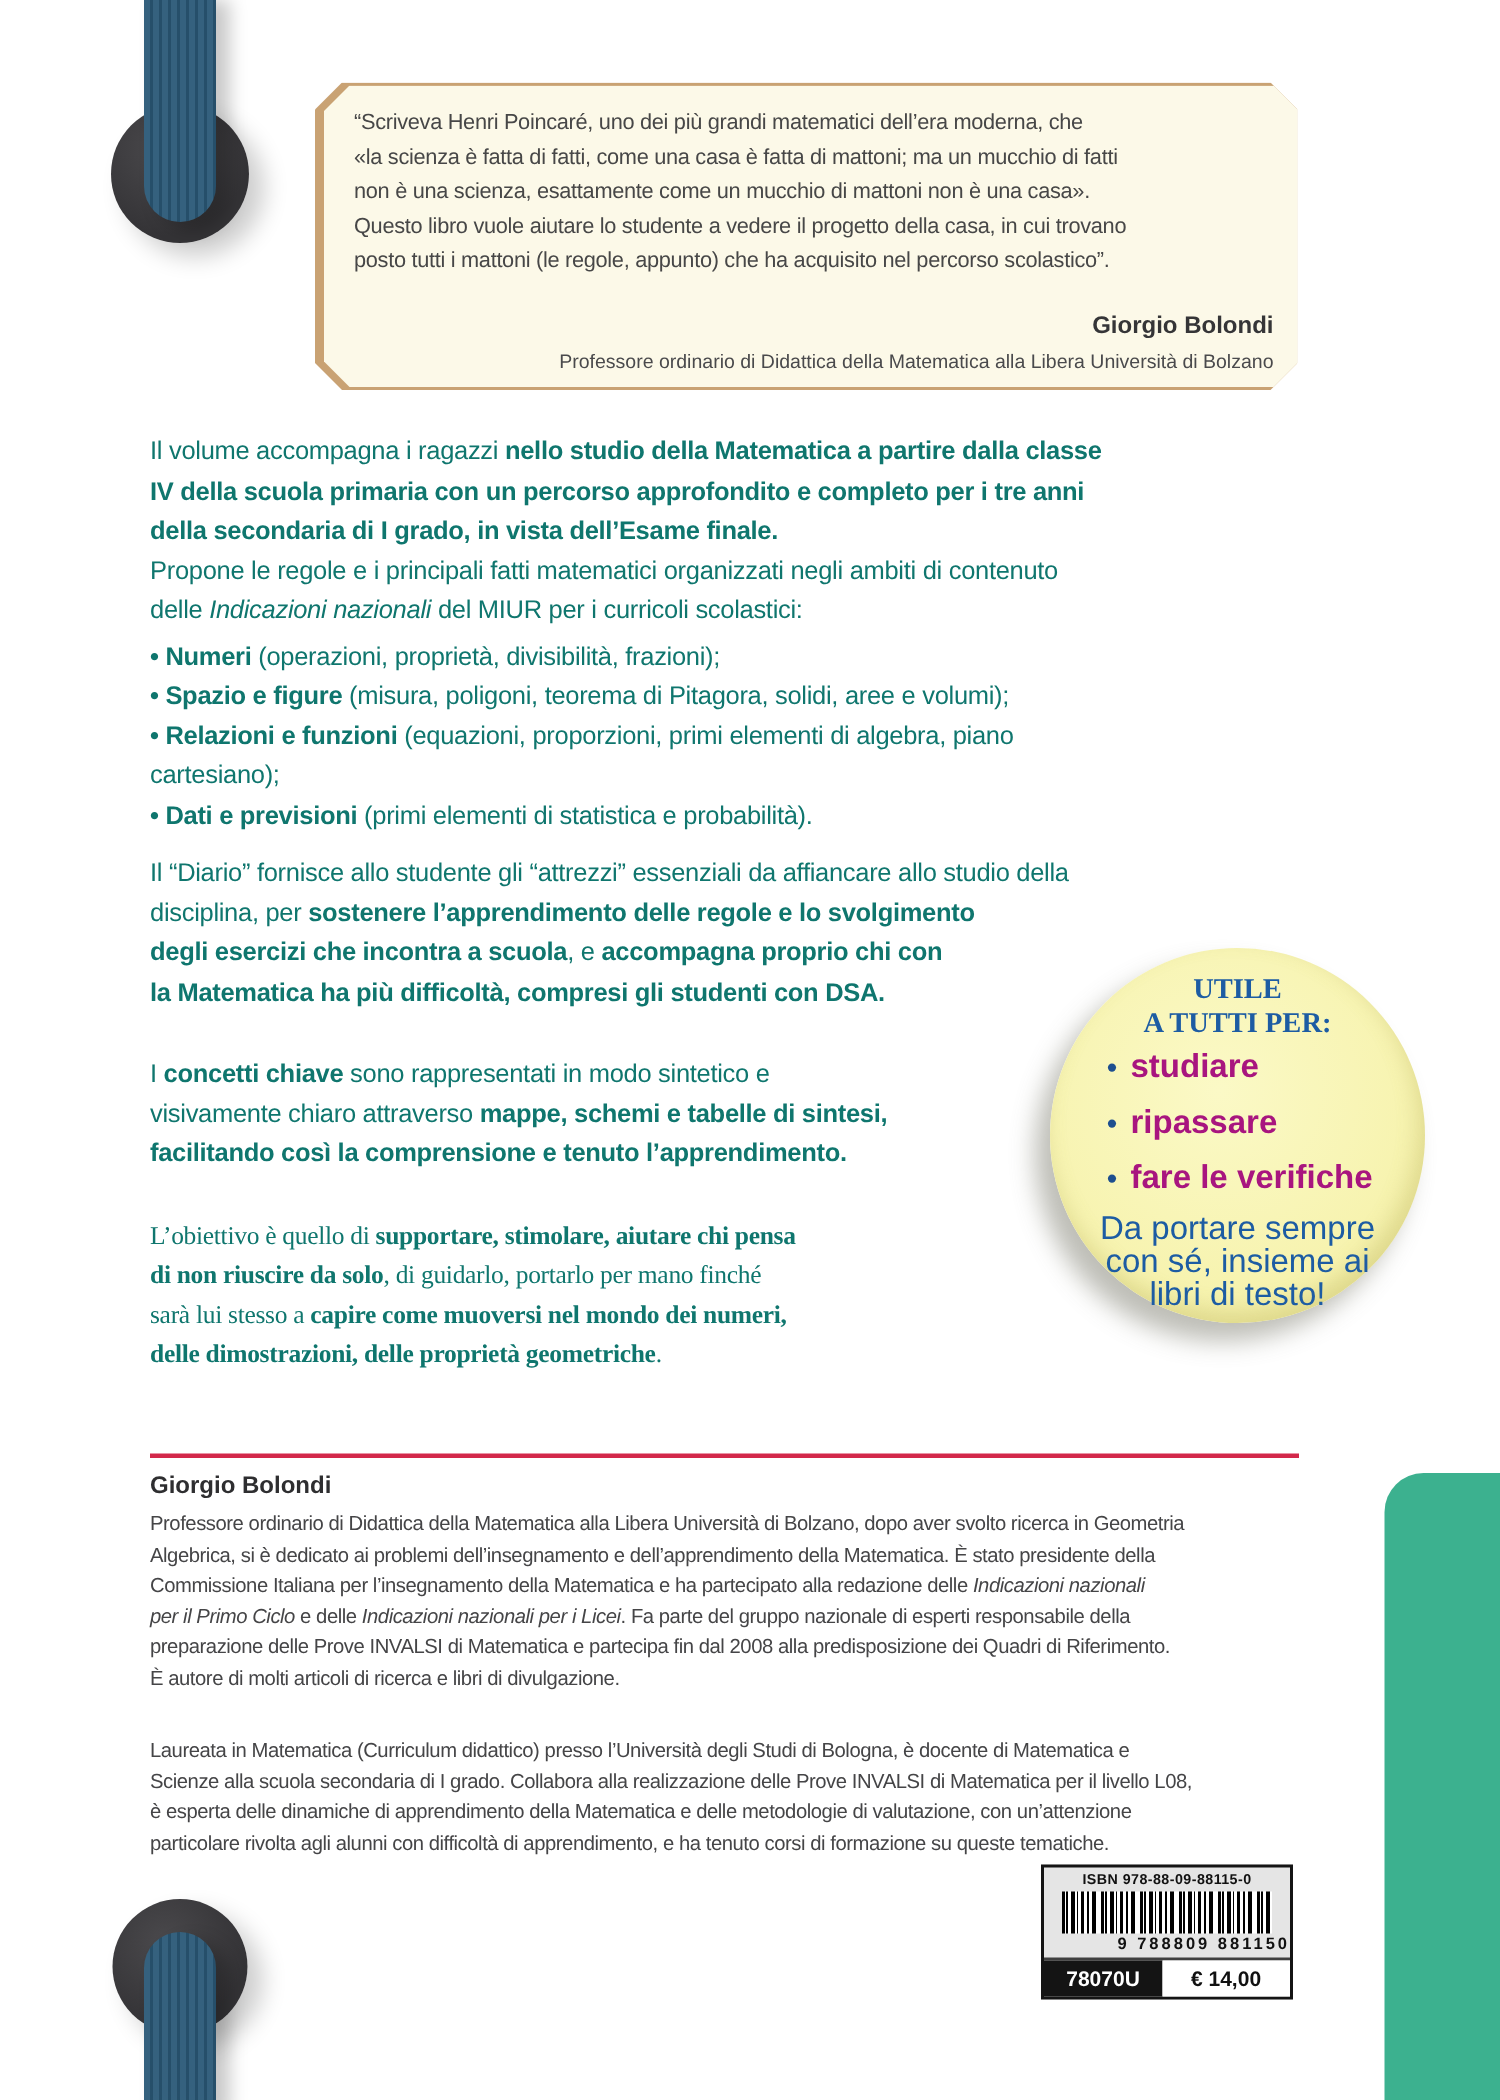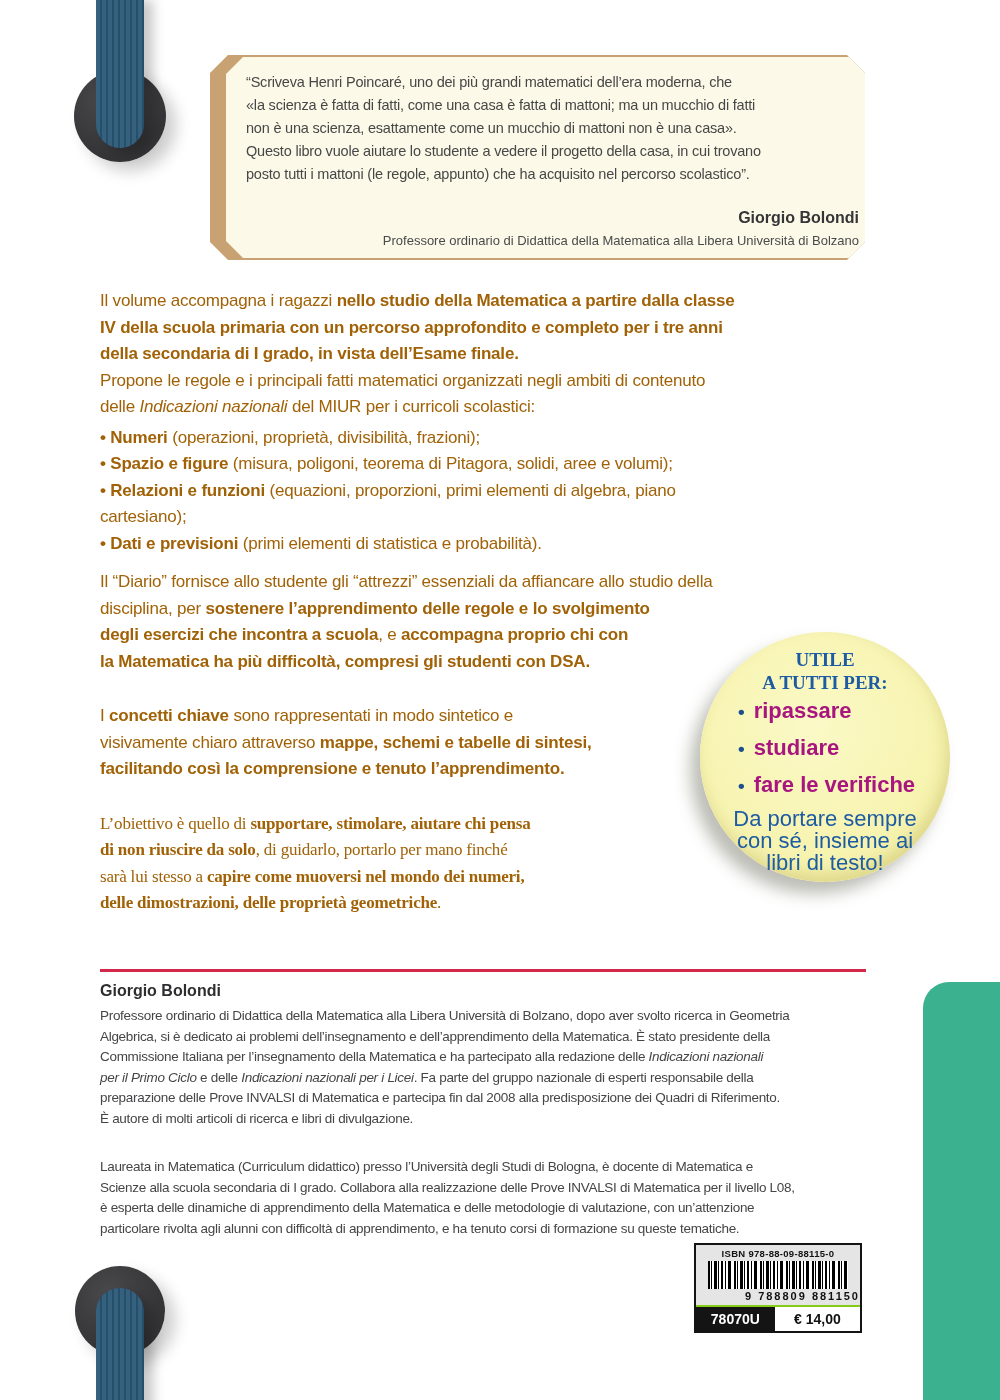--- a/index.html
+++ b/index.html
@@ -14,30 +14,30 @@
      background:radial-gradient(circle at 38% 32%,#4a494c,#343336 68%);
      box-shadow:10px 9px 16px rgba(0,0,0,0.20);}
   .bind-bar{width:48px;background:repeating-linear-gradient(90deg,#35617e 0px,#35617e 4px,#264f6a 4px,#264f6a 6px);
      box-shadow:9px 6px 12px rgba(0,0,0,0.22);}
   .bar-top{left:96px;top:-6px;height:154px;border-radius:0 0 24px 24px;}
   .bar-bottom{left:96px;top:1288px;height:118px;border-radius:24px 24px 0 0;}
 
   
   .qbox-outer{left:210px;top:55px;width:655px;height:205px;background:#c9a273;
      clip-path:polygon(18px 0,637px 0,655px 18px,655px 187px,637px 205px,18px 205px,0 187px,0 18px);}
-  .qbox-inner{left:16px;top:2px;width:651px;height:201px;background:#fcf9e8;
+  .qbox-inner{left:6px;top:2px;width:651px;height:201px;background:#fcf9e8;
      clip-path:polygon(17px 0,634px 0,651px 17px,651px 184px,634px 201px,17px 201px,0 184px,0 17px);}
   .qtext{left:20px;top:14px;width:613px;font-size:14.5px;line-height:23px;letter-spacing:-0.2px;
      color:#474747;text-align:justify;}
   .qname{left:20px;top:152px;width:613px;text-align:right;font-weight:bold;font-size:16px;color:#353537;}
   .qrole{left:20px;top:176px;width:613px;text-align:right;font-size:13px;color:#4a4a4c;}
 
   
   .bodycol{left:100px;top:288px;width:768px;}
-  .para{font-size:17px;line-height:26.5px;letter-spacing:-0.2px;color:#a16207;}
+  .para{font-size:17px;line-height:26.5px;letter-spacing:-0.2px;color:#0f766e;}
   #p-bullets{margin-top:4px;}
   #p-diario{margin-top:12px;}
   #p-concetti{margin-top:28px;}
   #p-obiettivo{margin-top:28px;font-family:Liberation Serif, serif;}
 
   
   .badge{left:700px;top:632px;width:250px;height:250px;border-radius:50%;
      background:radial-gradient(circle at 45% 38%,#fbf9c6,#f6f2ab 75%);
      box-shadow:-10px 12px 16px rgba(110,110,95,0.45), inset -4px -8px 14px rgba(170,160,70,0.30);}
   .badge-head{left:0;top:16px;width:250px;text-align:center;font-weight:bold;
@@ -55,21 +55,21 @@
 
   
   .green-tab{left:923px;top:982px;width:77px;height:418px;background:#3cb18f;border-radius:26px 0 0 0;}
 
   
   .bcode{left:694px;top:1243px;width:164px;background:#e5e5e5;border:2px solid #141414;}
   .bcode-isbn{padding-top:3px;text-align:center;font-size:9.5px;font-weight:bold;letter-spacing:0.3px;color:#111;}
   .bcode-bars{height:28px;margin:2px 12px 0 12px;
      background:repeating-linear-gradient(90deg,#000 0 2px,#fff 2px 3px,#000 3px 4px,#fff 4px 6px,#000 6px 9px,#fff 9px 10px,#000 10px 11px,#fff 11px 13px,#000 13px 15px,#fff 15px 17px,#000 17px 18px,#fff 18px 20px,#000 20px 23px,#fff 23px 26px);}
   .bcode-digits{text-align:right;font-size:11px;font-weight:bold;letter-spacing:2px;color:#111;padding:1px 0 3px 0;}
-  .bcode-row{display:flex;border-top:2px solid #84cc16;height:24px;}
+  .bcode-row{display:flex;border-top:2px solid #404040;height:24px;}
   .bcode-code{flex:0 0 48%;background:#141414;color:#fff;font-weight:bold;font-size:14px;
      display:flex;align-items:center;justify-content:center;}
   .bcode-price{flex:1;background:#fff;color:#111;font-weight:bold;font-size:14px;
      display:flex;align-items:center;justify-content:center;}
 </style>
 </head>
 <body>
 
 <div id="page">
 
@@ -96,22 +96,22 @@
     <div class="para" id="p-concetti"><span>I </span><span class="bb">concetti chiave</span><span> sono rappresentati in modo sintetico e</span><br><span>visivamente chiaro attraverso </span><span class="bb">mappe, schemi e tabelle di sintesi,</span><br><span class="bb">facilitando così la comprensione e tenuto l’apprendimento.</span></div>
     <div class="para" id="p-obiettivo"><span>L’obiettivo è quello di </span><span class="bb">supportare, stimolare, aiutare chi pensa</span><br><span class="bb">di non riuscire da solo</span><span>, di guidarlo, portarlo per mano finché</span><br><span>sarà lui stesso a </span><span class="bb">capire come muoversi nel mondo dei numeri,</span><br><span class="bb">delle dimostrazioni, delle proprietà geometriche</span><span>.</span></div>
   </div>
 
   <div class="abs badge">
     <div class="abs badge-head">
       <div>UTILE</div>
       <div>A TUTTI PER:</div>
     </div>
     <div class="abs badge-items">
+      <div class="badge-item"><span class="badge-dot">•</span><span>studiare</span></div>
       <div class="badge-item"><span class="badge-dot">•</span><span>ripassare</span></div>
-      <div class="badge-item"><span class="badge-dot">•</span><span>studiare</span></div>
       <div class="badge-item"><span class="badge-dot">•</span><span>fare le verifiche</span></div>
     </div>
     <div class="abs badge-foot">Da portare sempre<br>con sé, insieme ai<br>libri di testo!</div>
   </div>
 
   <div class="abs rule-red"></div>
 
   <div class="abs bio-head" style="top:982px;">Giorgio Bolondi</div>
   <div class="abs bio-text" style="top:1006px;"><span>Professore ordinario di Didattica della Matematica alla Libera Università di Bolzano, dopo aver svolto ricerca in Geometria</span><br><span>Algebrica, si è dedicato ai problemi dell’insegnamento e dell’apprendimento della Matematica. È stato presidente della</span><br><span>Commissione Italiana per l’insegnamento della Matematica e ha partecipato alla redazione delle </span><span class="ii">Indicazioni nazionali</span><br><span class="ii">per il Primo Ciclo</span><span> e delle </span><span class="ii">Indicazioni nazionali per i Licei</span><span>. Fa parte del gruppo nazionale di esperti responsabile della</span><br><span>preparazione delle Prove INVALSI di Matematica e partecipa fin dal 2008 alla predisposizione dei Quadri di Riferimento.</span><br><span>È autore di molti articoli di ricerca e libri di divulgazione.</span></div>
 

